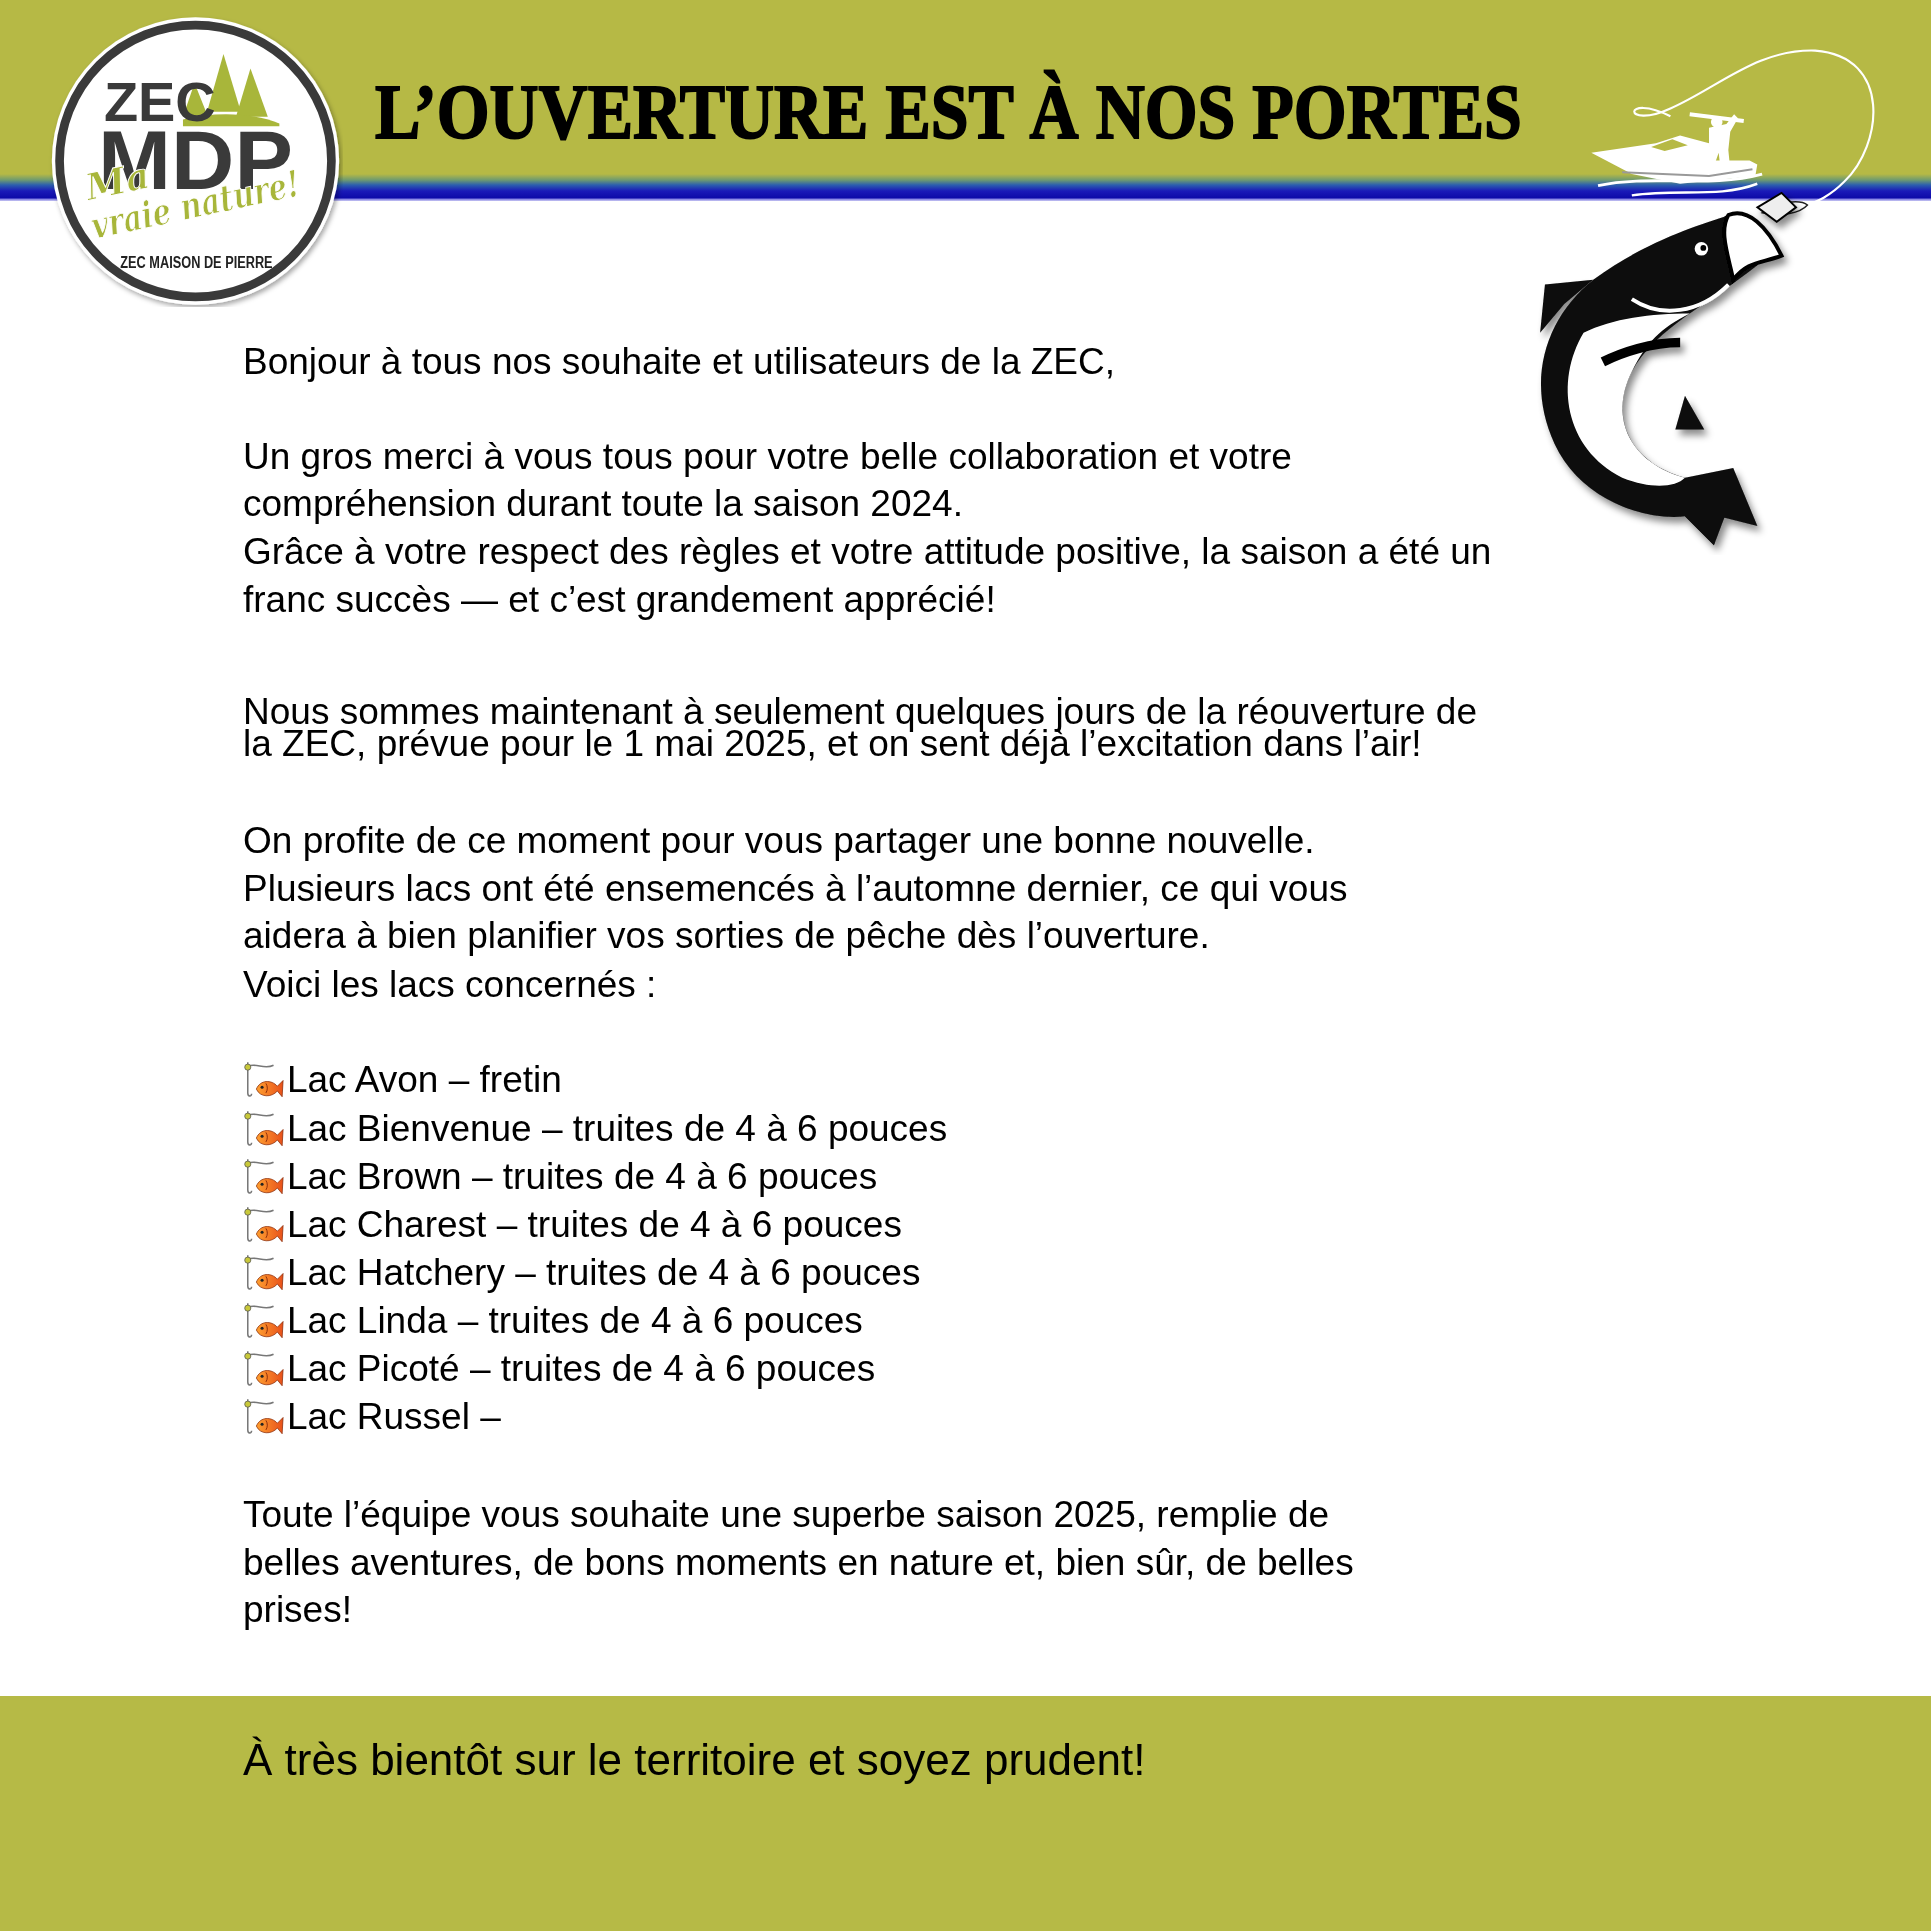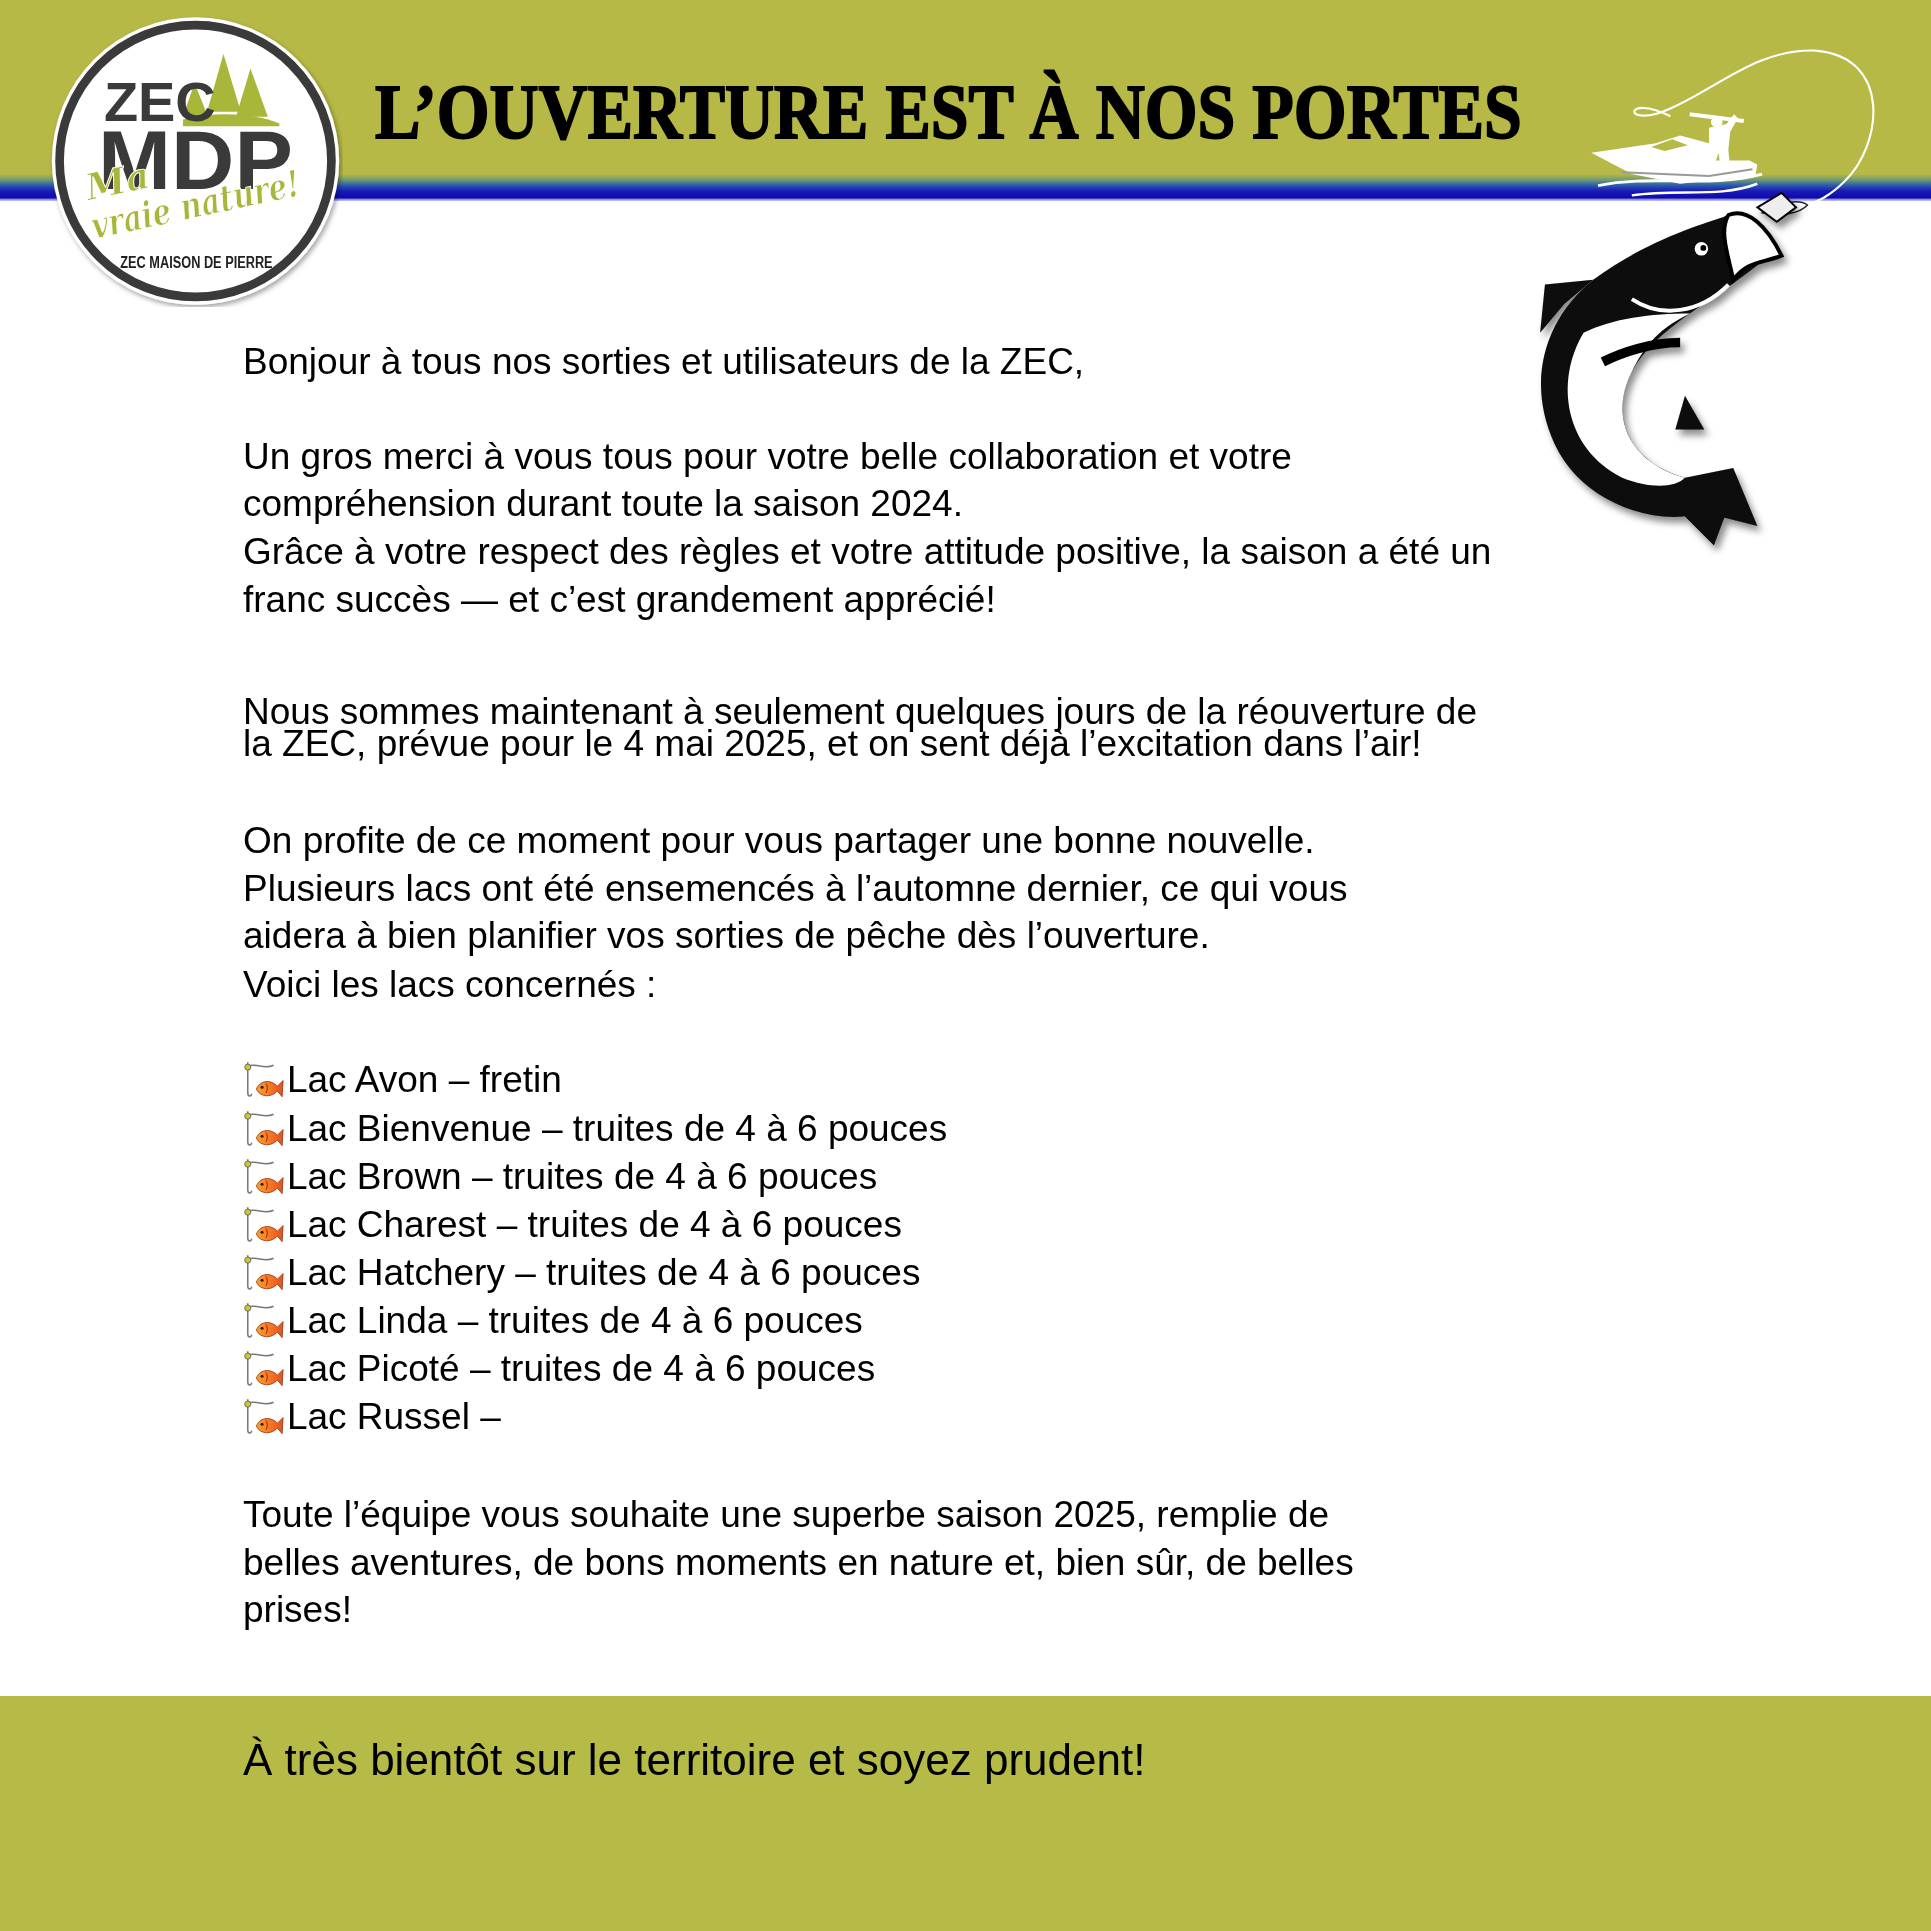--- a/index.html
+++ b/index.html
@@ -118,29 +118,29 @@
     <path d="M140 108 C 170 100, 210 100, 240 112 L 240 115 L 140 115 Z"></path>
   </g>
   <text x="58" y="110" font-family="Liberation Sans, sans-serif" font-weight="bold" font-size="58" fill="#3a3a3a">ZEC</text>
   <text x="52" y="180" font-family="Liberation Sans, sans-serif" font-weight="bold" font-size="86" fill="#3a3a3a" textLength="202" lengthAdjust="spacingAndGlyphs">MDP</text>
   <text x="42" y="192" font-family="DejaVu Serif, serif" font-style="italic" font-weight="bold" font-size="38" fill="#a8b63a" stroke="#fff" stroke-width="1" transform="rotate(-12 42 192)">Ma</text>
   <text x="48" y="232" font-family="DejaVu Serif, serif" font-style="italic" font-weight="bold" font-size="38" fill="#a8b63a" stroke="#fff" stroke-width="1" transform="rotate(-12 48 232)" textLength="220" lengthAdjust="spacingAndGlyphs">vraie nature!</text>
   <text x="75" y="262" font-family="Liberation Sans, sans-serif" font-weight="bold" font-size="17" fill="#222" textLength="158" lengthAdjust="spacingAndGlyphs">ZEC MAISON DE PIERRE</text>
 </svg>
 
 <div class="body-text">
-  <div class="line" style="top:338px">Bonjour à tous nos sorties et utilisateurs de la ZEC,</div>
+  <div class="line" style="top:338px">Bonjour à tous nos souhaite et utilisateurs de la ZEC,</div>
 
   <div class="line" style="top:433px">Un gros merci à vous tous pour votre belle collaboration et votre</div>
   <div class="line" style="top:480px">compréhension durant toute la saison 2024.</div>
   <div class="line" style="top:528px">Grâce à votre respect des règles et votre attitude positive, la saison a été un</div>
   <div class="line" style="top:576px">franc succès — et c’est grandement apprécié!</div>
 
   <div class="line" style="top:688px">Nous sommes maintenant à seulement quelques jours de la réouverture de</div>
-  <div class="line" style="top:720px">la ZEC, prévue pour le 4 mai 2025, et on sent déjà l’excitation dans l’air!</div>
+  <div class="line" style="top:720px">la ZEC, prévue pour le 1 mai 2025, et on sent déjà l’excitation dans l’air!</div>
 
   <div class="line b" style="top:817px">On profite de ce moment pour vous partager une bonne nouvelle.</div>
   <div class="line b" style="top:865px">Plusieurs lacs ont été ensemencés à l’automne dernier, ce qui vous</div>
   <div class="line b" style="top:912px">aidera à bien planifier vos sorties de pêche dès l’ouverture.</div>
   <div class="line b" style="top:961px">Voici les lacs concernés :</div>
 
   <div>
     <div class="line lake" style="top:1056px">
       <svg class="ico" viewBox="0 0 44 42">
           <use href="#rodfish"></use>

